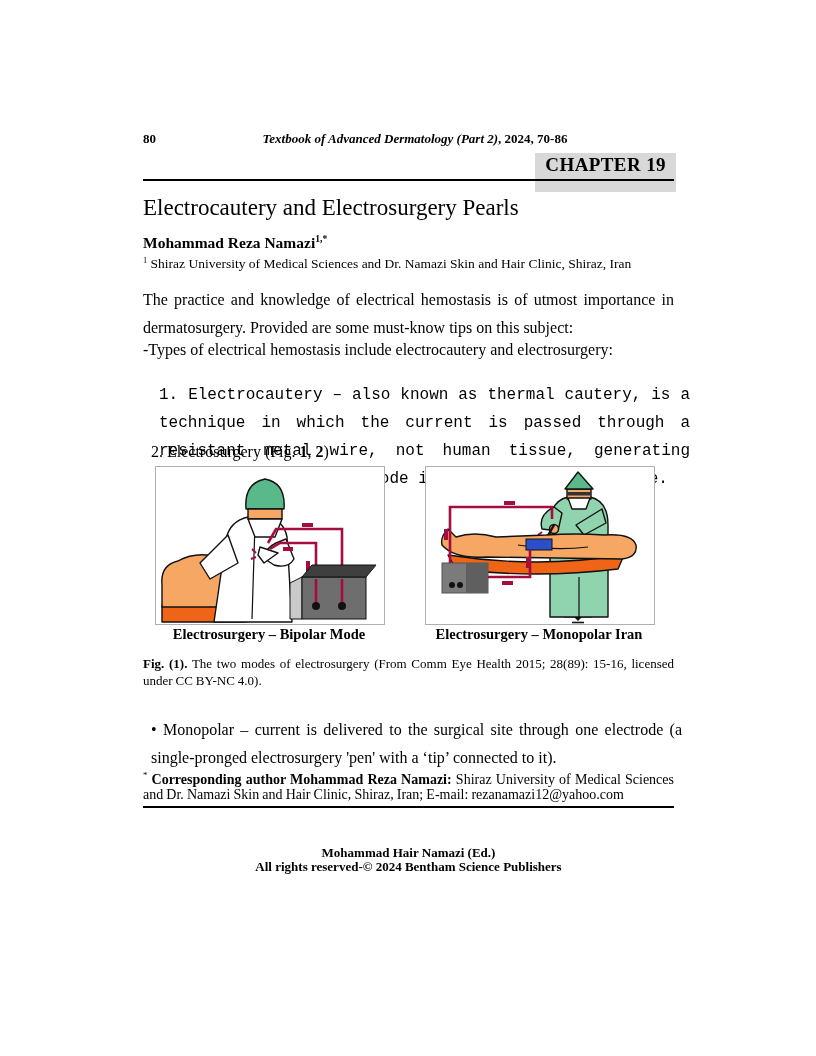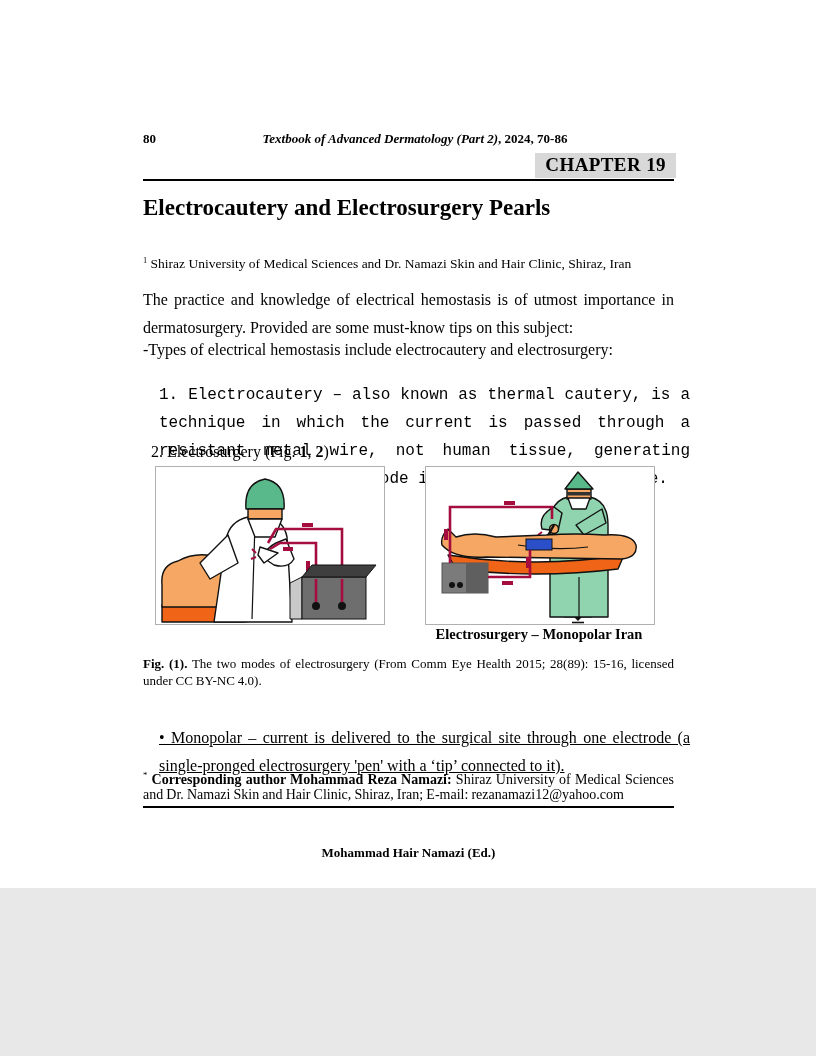--- a/index.html
+++ b/index.html
@@ -1,31 +1,31 @@
 <!DOCTYPE html>
 <html style="--wire: #a50d3e; --cap-green: #59b98a; --scrub-green: #8fd4ae; --skin: #f5a763; --blanket-orange: #f06418; --pad-blue: #2a4fc9; --chapter-bg: #d8d8d8;"><head>
 <meta charset="utf-8">
 <style>
   html,body{margin:0;padding:0;background:#e8e8e8;}
   .page{
-    position:relative;width:816px;height:888px;background:#ffffff;margin:0 auto;
+    position:relative;width:816px;height:1056px;background:#ffffff;margin:0 auto;
     font-family:"Liberation Serif","DejaVu Serif",serif;color:#000;overflow:hidden;
   }
   .abs{position:absolute;}
   .col{left:143px;width:531px;}
   
   .header-row{top:131px;display:flex;align-items:baseline;font-size:13px;font-weight:bold;}
   .page-num{flex:0 0 auto;}
   .running-title{flex:1;text-align:center;}
   .running-title .it{font-style:italic;}
   .chapter-badge{top:153px;right:140px;background:var(--chapter-bg,#d8d8d8);
-    font-size:19px;font-weight:bold;padding:1px 10px 2px 10px;letter-spacing:.4px;}
+    font-size:19px;font-weight:bold;padding:1px 10px 16px 10px;letter-spacing:.4px;}
   .header-rule{top:179px;border-top:2px solid #000;height:0;}
   
-  .article-title{top:194px;font-size:23px;font-weight:bold;line-height:27px;}
+  .article-title{top:194px;font-size:23px;font-weight:normal;line-height:27px;}
   .author-line{top:234px;font-size:15.5px;font-weight:bold;}
   sup{font-size:.62em;vertical-align:super;line-height:0;}
   .affil-line{top:256px;font-size:13.5px;}
   
   .body-par{font-size:16px;line-height:28px;text-align:justify;}
   .p-intro{top:286px;}
   .p-types{top:336px;text-align:left;}
   .p-item1{top:365px;}
   .p-item2{top:430px;text-align:left;}
   .p-item2 .b{font-weight:bold;}
@@ -63,20 +63,21 @@
   <div class="abs col header-row">
     <span class="page-num">80</span>
     <span class="running-title"><span class="it">Textbook of Advanced Dermatology (Part 2)</span><span>, 2024, 70-86</span></span>
   </div>
 
   <div class="abs chapter-badge">CHAPTER 19</div>
   <div class="abs col header-rule"></div>
 
   <h1 class="abs col article-title" style="margin:0;">Electrocautery and Electrosurgery Pearls</h1>
 
+  <div class="abs col author-line"><span>Mohammad Reza Namazi</span><sup>1,*</sup></div>
 
   <div class="abs col affil-line"><sup>1</sup><span> Shiraz University of Medical Sciences and Dr. Namazi Skin and Hair Clinic, Shiraz, Iran</span></div>
 
   <p class="abs col body-par p-intro" style="margin:0;">The practice and knowledge of electrical hemostasis is of utmost importance in dermatosurgery. Provided are some must-know tips on this subject:</p>
 
   <p class="abs col body-par p-types" style="margin:0;">-Types of electrical hemostasis include electrocautery and electrosurgery:</p>
 
   <p class="abs col body-par p-item1" style="margin:16px;font-family:Liberation Mono, monospace;">1. Electrocautery – also known as thermal cautery, is a technique in which the current is passed through a resistant metal wire, not human tissue, generating heat. The heated electrode is then applied to tissue.</p>
 
   <p class="abs col body-par p-item2" style="margin:8px;"><span>2. Electrosurgery (Fig. </span><span class="b">1</span><span>, </span><span class="b">2</span><span>)</span></p>
@@ -166,26 +167,28 @@
         <path class="wire" d="M24,96 L24,40 L126,40 L126,52"></path>
         <path class="wire" d="M62,110 L104,110 L104,83"></path>
         <rect class="tick" x="78" y="34" width="11" height="4"></rect>
         <rect class="tick" x="18" y="62" width="4" height="11"></rect>
         <rect class="tick" x="100" y="90" width="4" height="11"></rect>
         <rect class="tick" x="76" y="114" width="11" height="4"></rect>
       </g>
     </svg>
   </div>
 
+  <div class="abs fig-label lbl-left">Electrosurgery – Bipolar Mode</div>
   <div class="abs fig-label lbl-right">Electrosurgery – Monopolar Iran</div>
 
   <p class="abs col fig-caption" style="margin:0;"><span class="b">Fig. (1).</span><span> The two modes of electrosurgery (From Comm Eye Health 2015; 28(89): 15-16, licensed under CC BY-NC 4.0).</span></p>
 
-  <p class="abs col body-par p-monopolar" style="margin:16px;text-decoration:underline;">• Monopolar – current is delivered to the surgical site through one electrode (a single-pronged electrosurgery 'pen' with a ‘tip’ connected to it).</p>
+  <p class="abs col body-par p-monopolar" style="margin:8px;">• Monopolar – current is delivered to the surgical site through one electrode (a single-pronged electrosurgery 'pen' with a ‘tip’ connected to it).</p>
 
   <div class="abs col fn-rule"></div>
   <p class="abs col footnote" style="margin:0;"><sup>*</sup><span class="b"> Corresponding author Mohammad Reza Namazi:</span><span> Shiraz University of Medical Sciences and Dr. Namazi Skin and Hair Clinic, Shiraz, Iran; E-mail: rezanamazi12@yahoo.com</span></p>
 
   <div class="abs col footer">
     <div>Mohammad Hair Namazi (Ed.)</div>
+    <div>All rights reserved-© 2024 Bentham Science Publishers</div>
   </div>
 
 </div>
 
 </body></html>

